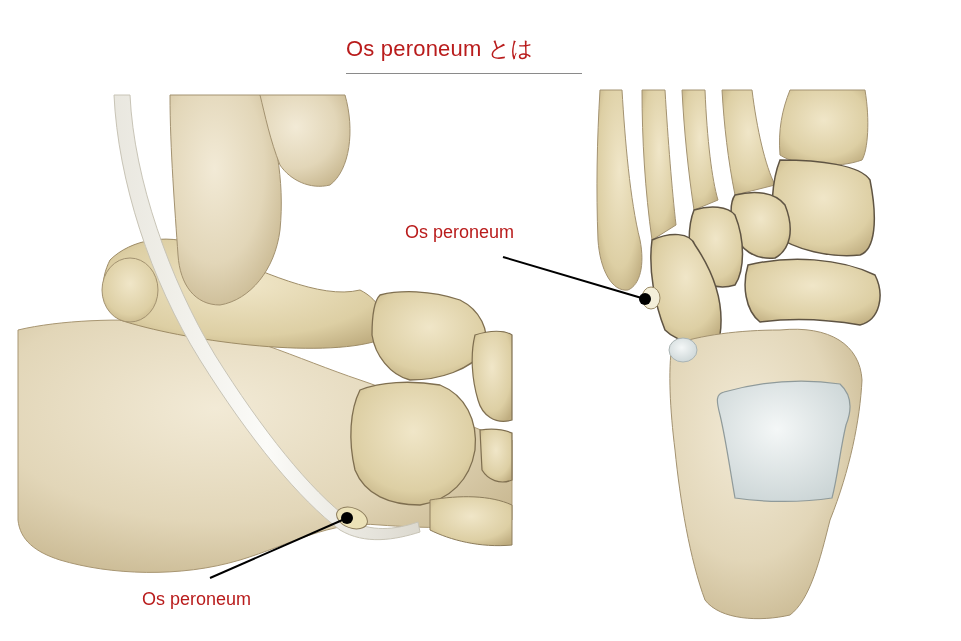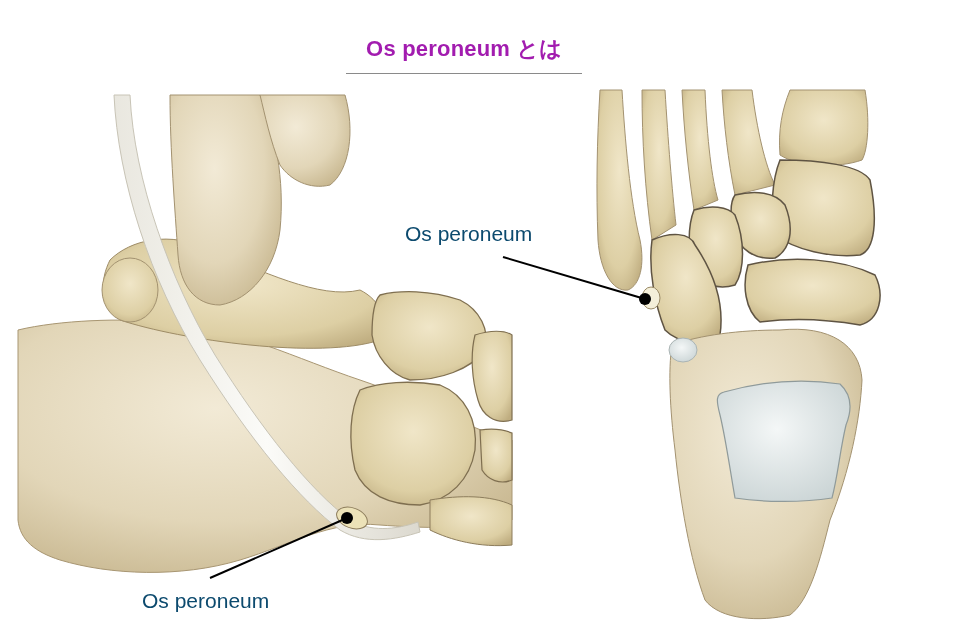--- a/index.html
+++ b/index.html
@@ -1,22 +1,22 @@
 <!DOCTYPE html>
 <html><head>
   <meta charset="utf-8">
   <style>
     html, body { margin: 0; padding: 0; background: #ffffff; }
     body { width: 961px; height: 641px; position: relative; overflow: hidden; font-family: "Liberation Sans", "DejaVu Sans", sans-serif; }
     .title {
       position: absolute; left: 346px; top: 34px; width: 236px;
-      text-align: center; font-size: 22px; color: #a21caf; letter-spacing: 0.2px; font-weight: bold;
+      text-align: left; font-size: 22px; color: #b91c1c; letter-spacing: 0.2px;
     }
     .title-rule { position: absolute; left: 346px; top: 73px; width: 236px; height: 1px; background: #8a8a8a; }
-    .label { position: absolute; font-size: 21px; color: #0c4a6e; white-space: nowrap; }
+    .label { position: absolute; font-size: 18px; color: #b91c1c; white-space: nowrap; }
     .label-right { left: 405px; top: 222px; }
     .label-left { left: 142px; top: 589px; }
     svg.art { position: absolute; left: 0; top: 0; }
   </style>
 </head>
 <body>
 
 <div class="title">Os peroneum とは</div>
 <div class="title-rule"></div>
 

